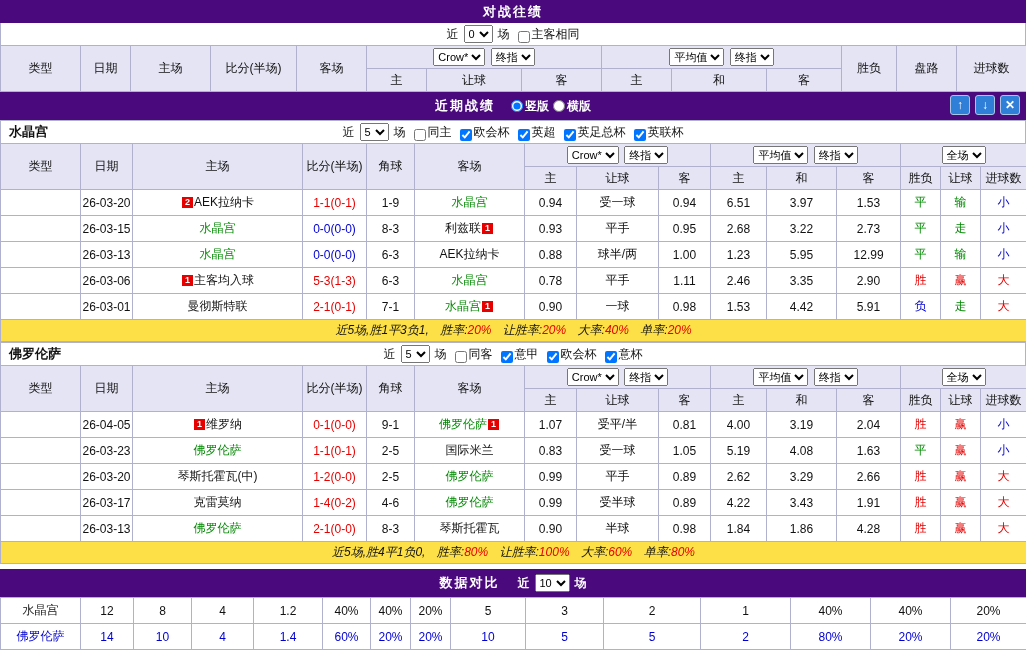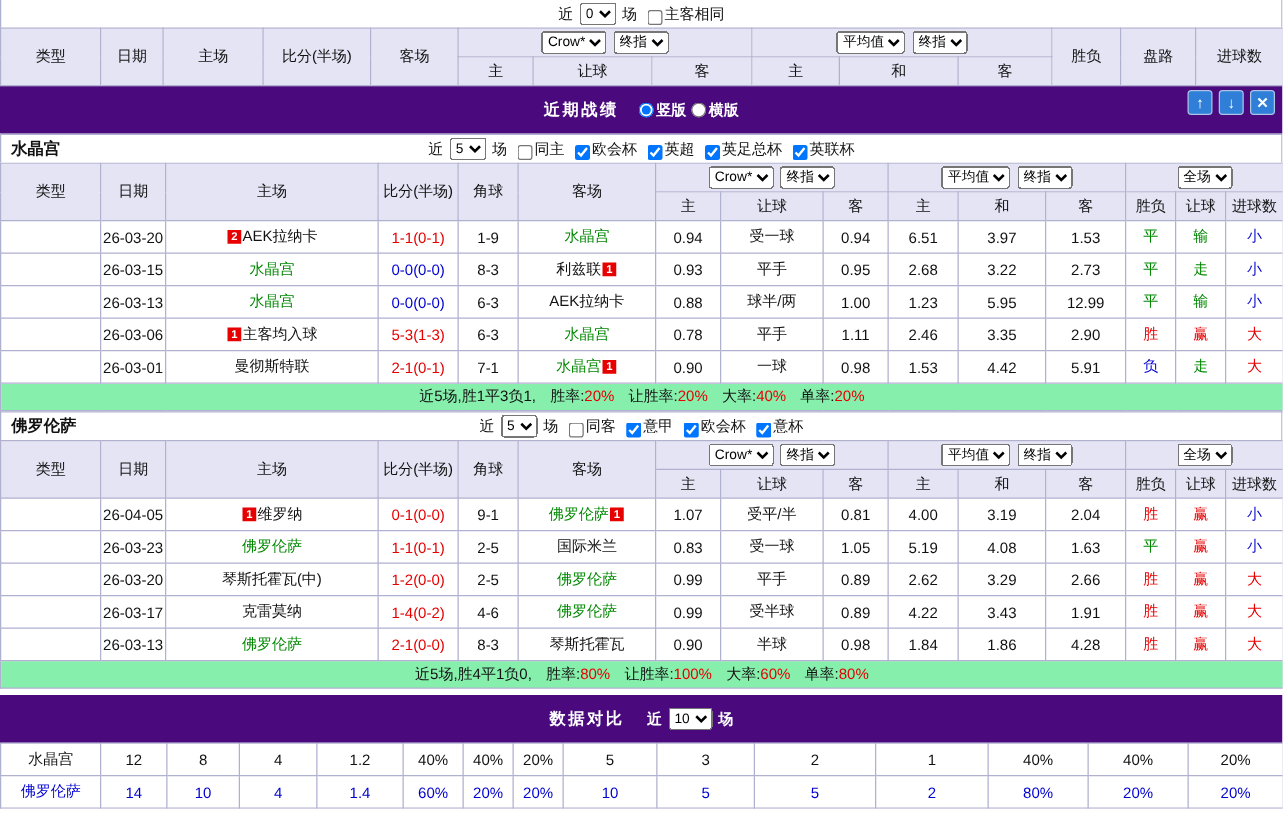--- a/index.html
+++ b/index.html
@@ -1,33 +1,33 @@
 <!DOCTYPE html>
 <html style="--purple-bar: #4a0a7d; --header-bg: #e4e4f4; --border: #b0b0cf; --red: #e60000; --blue: #0000d0; --green: #008800; --type-uecl: #8806a6; --type-epl: #cc2200; --type-serie: #ee8800; --btn-blue: #2f7ed8;"><head>
 <meta charset="utf-8">
 <style>
   * { margin:0; padding:0; box-sizing:border-box; }
   body { width:1026px; font-family:"Liberation Sans", sans-serif; font-size:12px; color:#111; background:#fff; }
   .page { width:1026px; }
 
   .bar { height:23px; background:var(--purple-bar,#4a0a7d); color:#fff; display:flex; align-items:center; justify-content:center; position:relative; }
   .bar-title { font-weight:bold; font-size:13px; letter-spacing:2px; }
-  .recent-bar, .comp-bar { height:38px; }
+  .recent-bar, .comp-bar { height:28px; }
   .comp-bar { margin-top:5px; gap:8px; }
   .bar .near-group { display:flex; align-items:center; gap:4px; margin-left:10px; font-weight:bold; }
 
   .filter-row { height:22px; display:flex; align-items:center; justify-content:center; gap:4px; border-left:1px solid var(--border,#b0b0cf); border-right:1px solid var(--border,#b0b0cf); background:#fff; }
   .team-row { height:23px; position:relative; display:flex; align-items:center; justify-content:center; gap:4px; border:1px solid var(--border,#b0b0cf); border-bottom:none; background:#fff; }
   .team-row .team-name { position:absolute; left:8px; font-weight:bold; font-size:13px; }
 
   table.grid { width:1026px; border-collapse:collapse; table-layout:fixed; }
   .grid td { border:1px solid var(--border,#b0b0cf); text-align:center; height:23px; padding:0 1px; overflow:hidden; white-space:nowrap; }
   .grid .hdr td { background:var(--header-bg,#e4e4f4); }
   .grid .data-row td { height:26px; background:#fff; }
-  .grid .summary td { height:22px; background:#86efac; }
+  .grid .summary td { height:22px; background:#fde047;font-style:italic; }
   .summary .pair { margin-left:8px; }
   .summary .val { color:var(--red,#e60000); }
 
   select.mini { font-size:11px; height:18px; font-family:inherit; margin:0 1px; }
   input[type="checkbox"], input[type="radio"] { width:12px; height:12px; margin:0 2px 0 4px; vertical-align:middle; }
   label.ck { display:inline-flex; align-items:flex-end; }
 
   .radio-group { display:flex; align-items:center; margin-left:12px; font-weight:bold; font-size:12px; }
   .bar-buttons { position:absolute; right:6px; top:3px; display:flex; gap:5px; }
   .sq-btn { width:20px; height:20px; background:var(--btn-blue,#2f7ed8); color:#fff; border:1px solid #aac4e6; border-radius:3px; font-size:12px; font-weight:bold; line-height:1; cursor:pointer; padding:0; }
@@ -41,20 +41,23 @@
   .c-blue { color:var(--blue,#0000d0); }
   .c-green{ color:var(--green,#008800); }
   .team { cursor:pointer; }
   .card { display:inline-block; width:11px; height:11px; line-height:11px; background:var(--red,#e60000); color:#fff; font-size:9px; font-style:normal; font-weight:bold; margin:0 1px; text-align:center; vertical-align:1px; }
 </style>
 </head>
 <body>
 
 <div class="page">
 
+  <div class="bar">
+    <span class="bar-title">对战往绩</span>
+  </div>
   <div class="filter-row">
     <span>近</span>
     <select class="mini"><option>0</option></select>
     <span>场</span>
     <label class="ck">
         <input type="checkbox" style="">
         <span>主客相同</span>
       </label>
   </div>
   <table class="grid">

